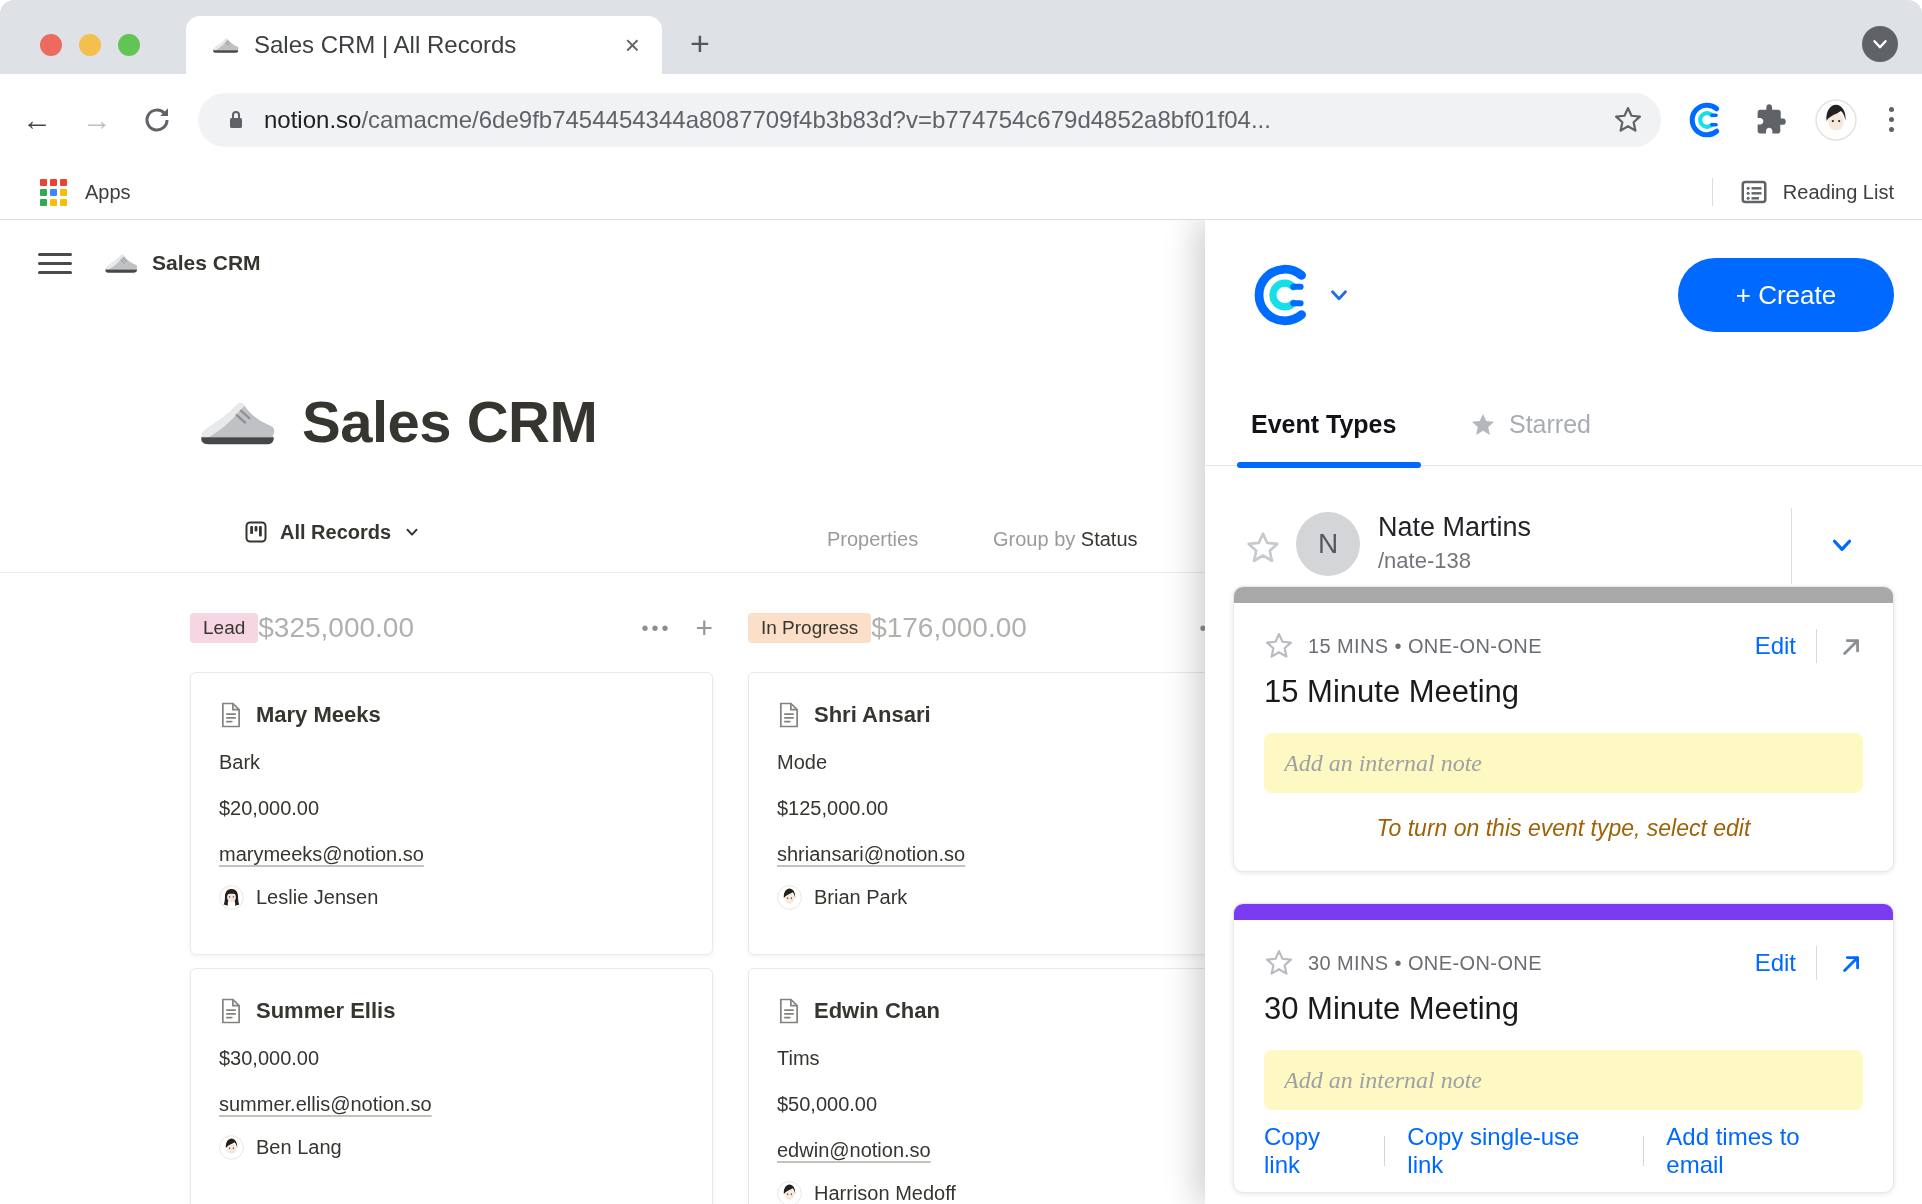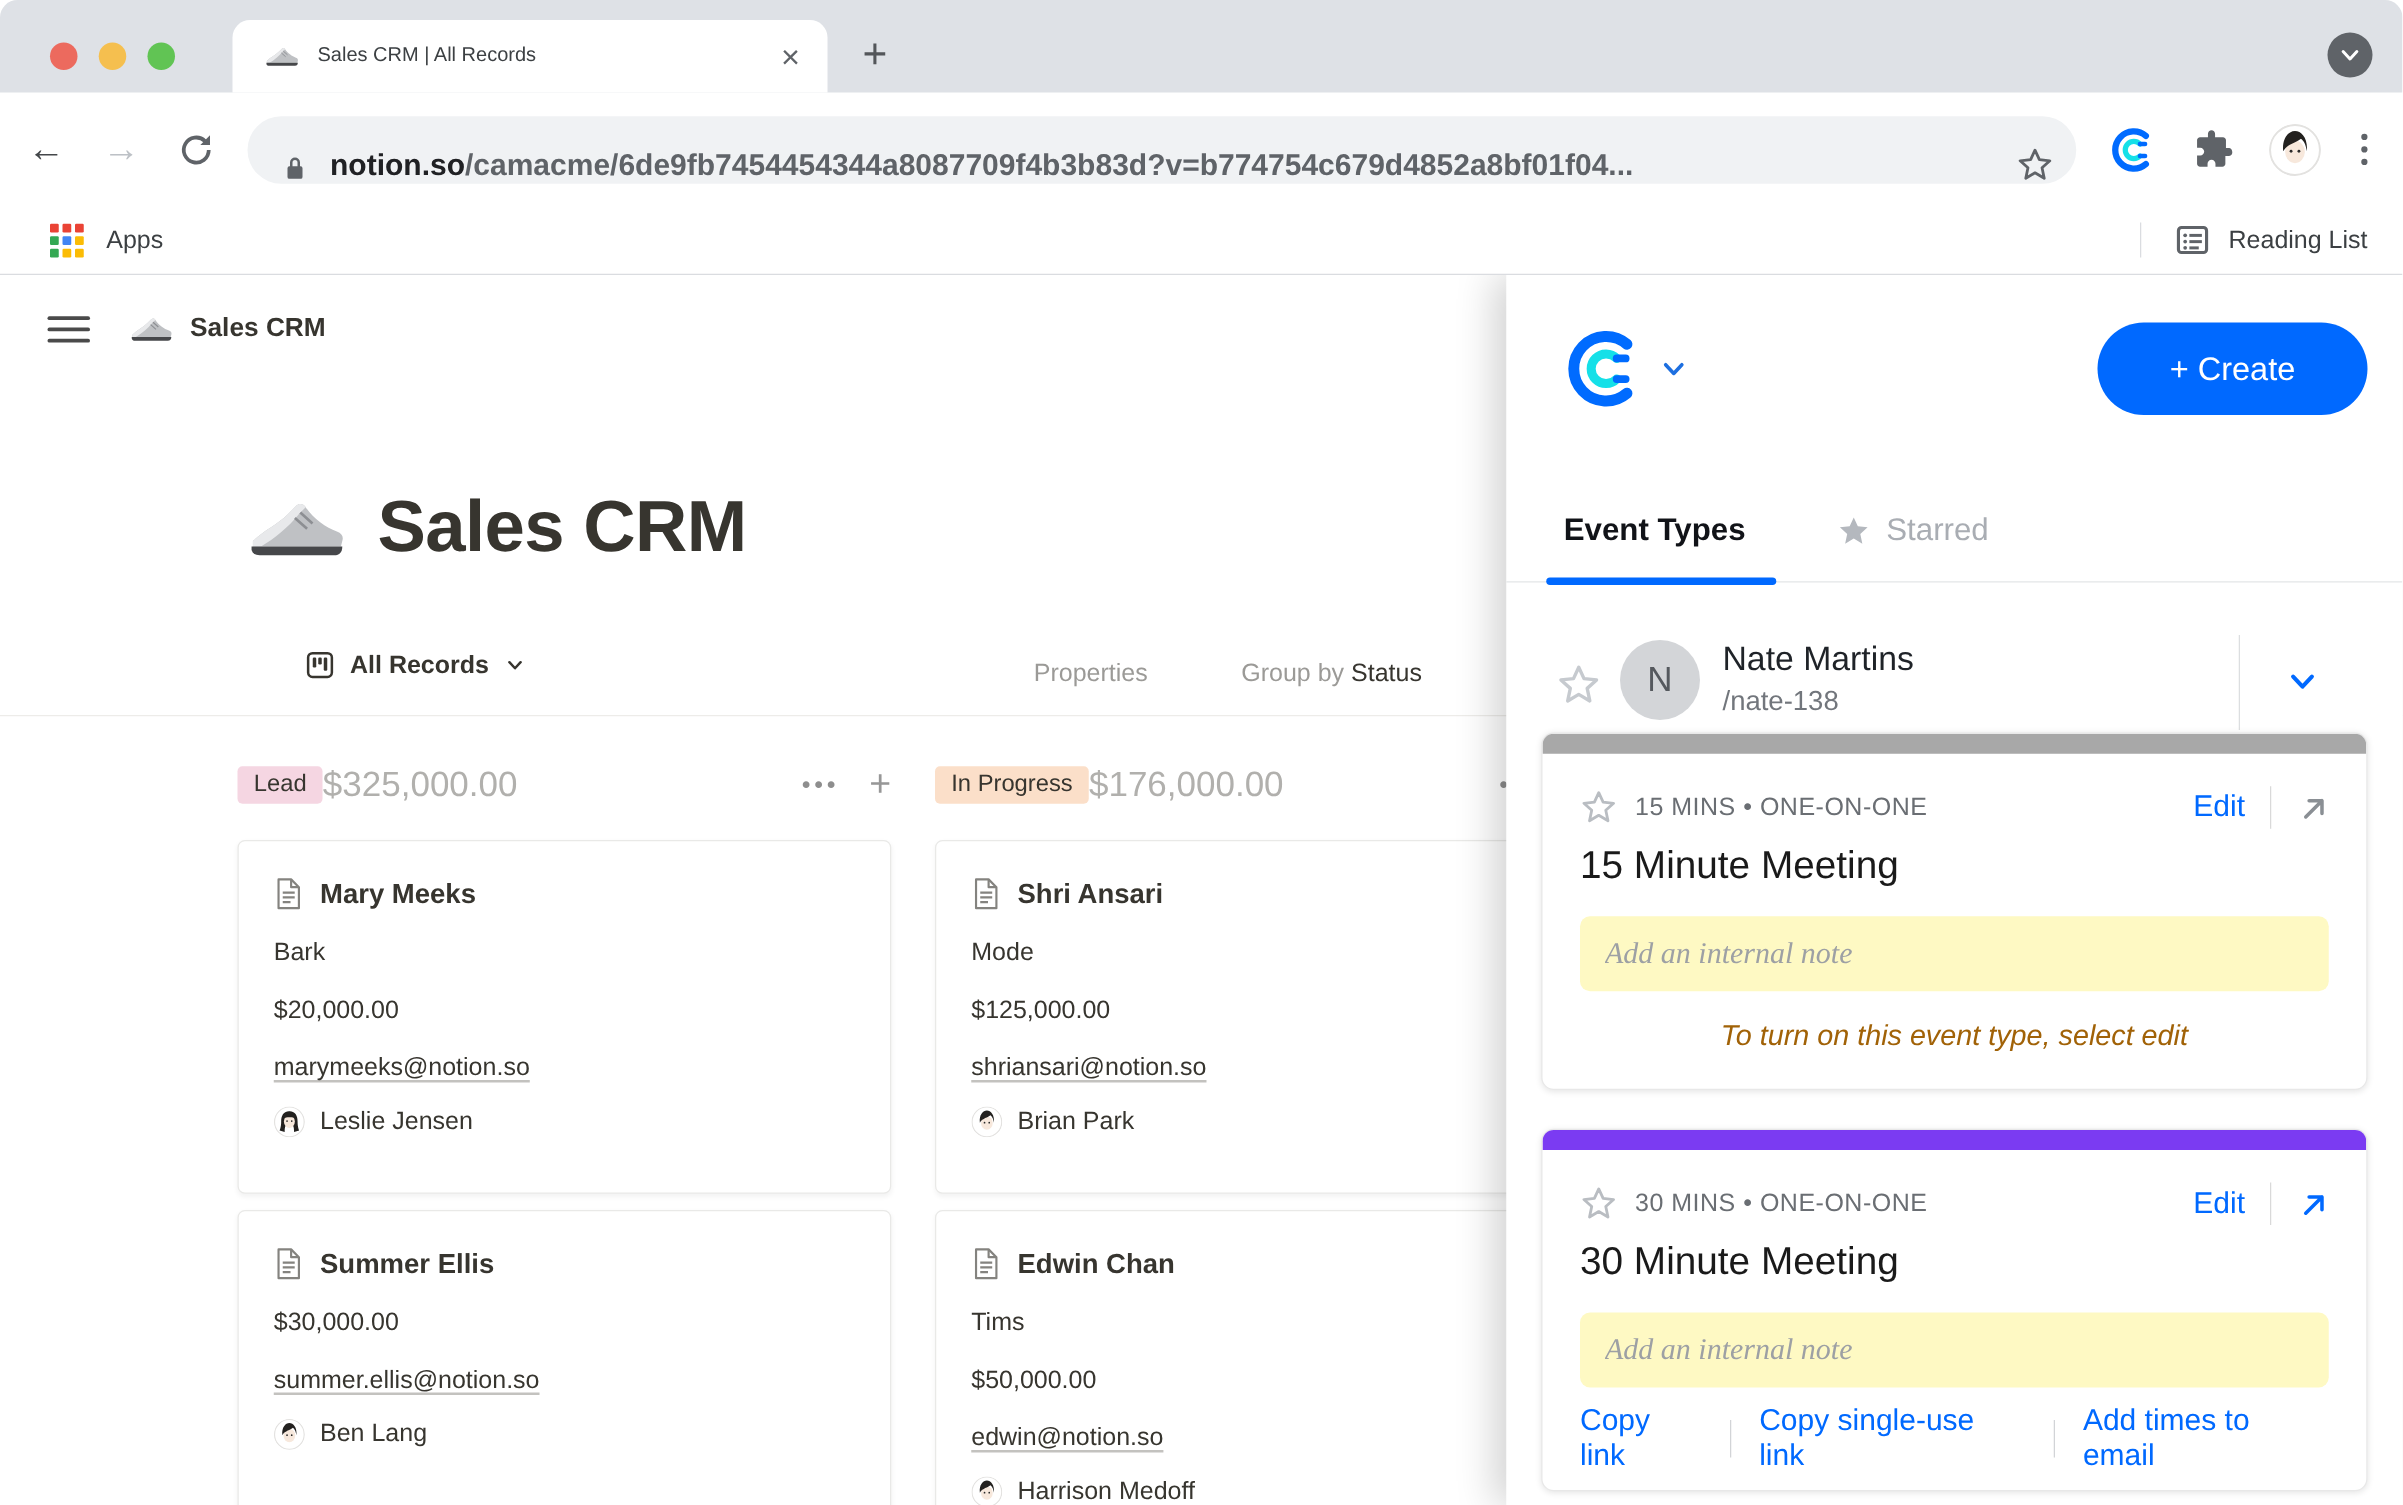--- a/index.html
+++ b/index.html
@@ -12,33 +12,33 @@
   .stage { position:absolute; inset:0; border-radius:14px 14px 0 0; overflow:hidden; }
 
   
   .tabstrip { position:relative; height:74px; background:#DEE1E6; }
   .traffic { position:absolute; left:40px; top:34px; display:flex; gap:17px; }
   .traffic span { width:22px; height:22px; border-radius:50%; display:block; }
   .t-red{background:#EC6A5E;} .t-yellow{background:#F5BF4F;} .t-green{background:#61C454;}
   .tab { position:absolute; left:186px; top:16px; width:476px; height:58px; background:#fff;
          border-radius:14px 14px 0 0; display:flex; align-items:center; padding:0 22px 0 26px; }
   .tab .favicon { width:27px; height:24px; flex:0 0 auto; }
-  .tab-title { flex:1; margin-left:15px; font-size:16px; color:#3C4043; white-space:nowrap;
+  .tab-title { flex:1; margin-left:15px; font-size:24px; color:#3C4043; white-space:nowrap;
                overflow:hidden; text-overflow:ellipsis; }
   .tab-close { font-size:26px; color:#5F6368; line-height:1; margin-left:10px; cursor:default; }
   .newtab { position:absolute; left:690px; top:26px; font-size:34px; font-weight:300; color:#53565A; line-height:1; }
   .strip-chevron { position:absolute; right:24px; top:26px; width:36px; height:36px; border-radius:50%;
                    background:#5F6368; display:flex; align-items:center; justify-content:center; }
 
   .toolbar { height:91px; background:#fff; display:flex; align-items:center; padding:0 22px; }
   .nav-ic { font-size:30px; line-height:1; margin-right:30px; }
   .back{ color:#44474A; } .fwd{ color:#BDC1C6; }
   .reload { width:30px; height:30px; margin-right:26px; }
   .omnibox { flex:1; height:54px; background:#F0F2F4; border-radius:27px; display:flex;
-             align-items:flex-end; padding:0 18px 0 26px; min-width:0;font-weight:bold; }
+             align-items:center; padding:0 18px 0 26px; min-width:0; }
   .omnibox .lock { width:24px; height:24px; margin-right:16px; flex:0 0 auto; }
   .url { flex:1; font-size:24px; white-space:nowrap; overflow:hidden; }
   .url .dom { color:#202124; } .url .path { color:#5F6368; }
   .omni-star { width:30px; height:30px; flex:0 0 auto; }
   .ext-cluster { display:flex; align-items:center; gap:26px; margin-left:26px; }
   .ext-ic { width:38px; height:38px; display:flex; align-items:center; justify-content:center; }
   .avatar-toolbar { width:42px; height:42px; border-radius:50%; overflow:hidden; background:#fff; }
   .kebab { display:flex; flex-direction:column; gap:5px; padding:4px 6px; }
   .kebab i { width:5px; height:5px; border-radius:50%; background:#5F6368; }
 

